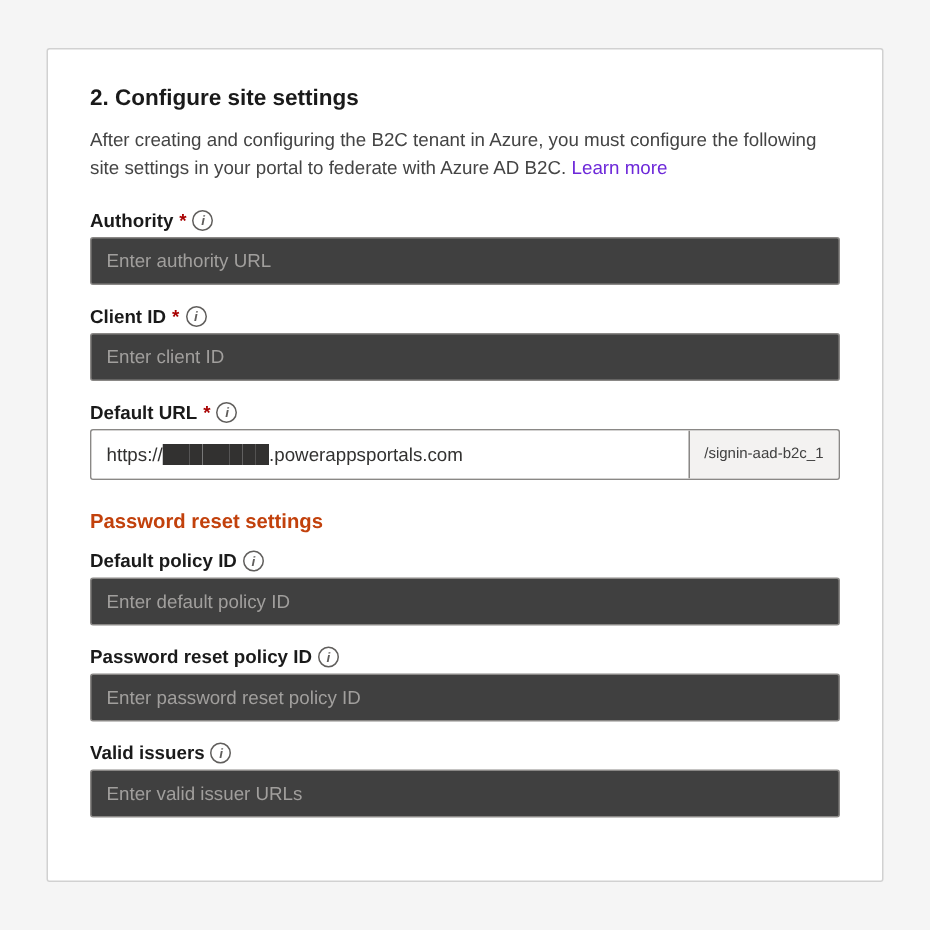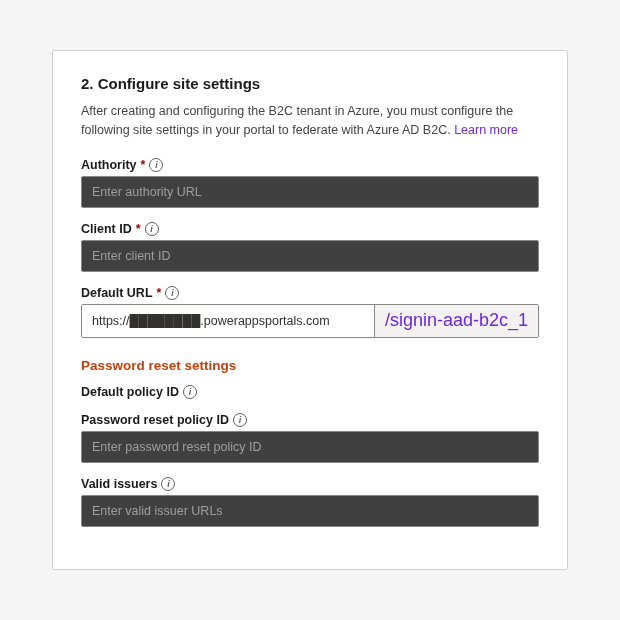--- a/index.html
+++ b/index.html
@@ -16,21 +16,21 @@
       align-items: center;
       width: 620px;
       min-height: 620px;
     }
 
     .card {
       background: #ffffff;
       border: 1px solid #d1d1d1;
       border-radius: 2px;
       padding: 24px 28px 28px 28px;
-      width: 516px;
+      width: 558px;
       margin: 20px auto;
     }
 
     .section-title {
       font-size: 15px;
       font-weight: 600;
       color: #1a1a1a;
       margin-bottom: 10px;
     }
 
@@ -114,22 +114,22 @@
       outline: none;
       background: #ffffff;
     }
 
     .redirect-suffix {
       background: #f3f2f1;
       border-left: 1px solid #8a8886;
       display: flex;
       align-items: center;
       padding: 0 10px;
-      font-size: 18px;
-      color: #6d28d9;
+      font-size: 10px;
+      color: #404040;
       white-space: nowrap;
     }
 
     .section-divider {
       margin: 20px 0 14px 0;
     }
 
     .sub-section-title {
       font-size: 13.5px;
       font-weight: 600;
@@ -181,20 +181,21 @@
   </div>
 
   <div class="section-divider">
     <div class="sub-section-title">Password reset settings</div>
 
     <div class="field-group">
       <div class="field-label">
         <span>Default policy ID</span>
         <span class="info-icon">i</span>
       </div>
+      <input type="text" class="field-input" placeholder="Enter default policy ID" style="">
     </div>
 
     <div class="field-group">
       <div class="field-label">
         <span>Password reset policy ID</span>
         <span class="info-icon">i</span>
       </div>
       <input type="text" class="field-input" placeholder="Enter password reset policy ID" style="">
     </div>
 

